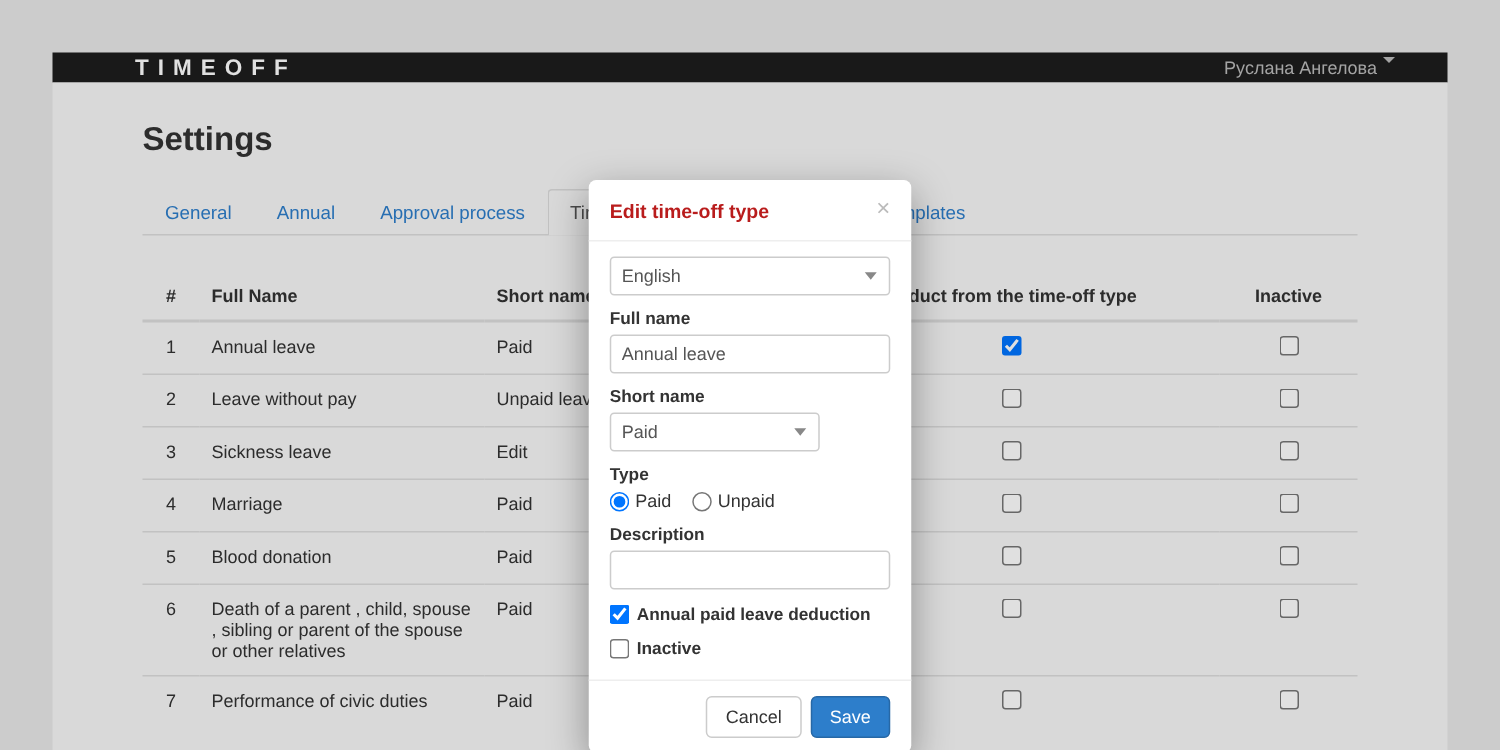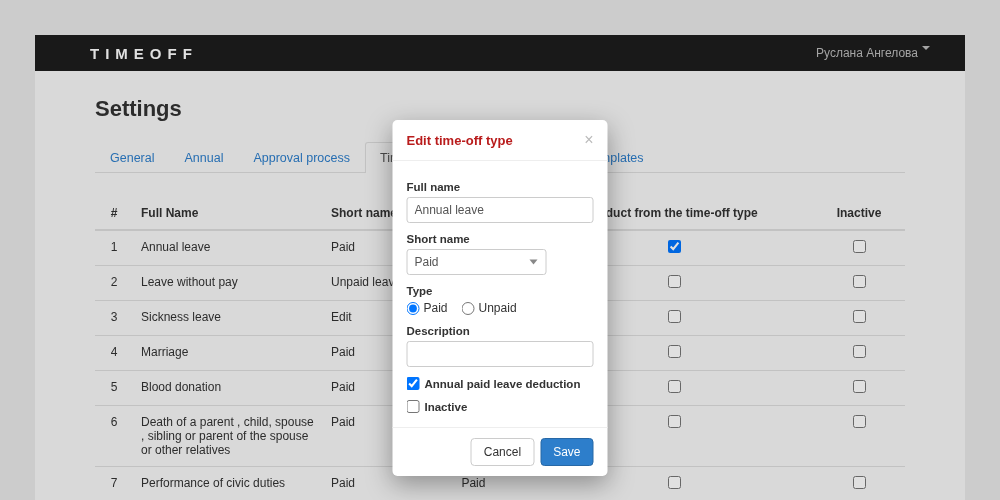--- a/index.html
+++ b/index.html
@@ -1,20 +1,20 @@
 <!DOCTYPE html>
 <html><head>
 <meta charset="utf-8">
 <style>
 * { box-sizing: border-box; margin: 0; padding: 0; }
 body { font-family: -apple-system, "Segoe UI", Arial, sans-serif; background: #e9e9e9; font-size: 13px; color: #333; overflow-x: hidden; }
 
 .page-wrap { padding: 35px; }
 
-.topbar { background: #1d1d1d; height: 36px; display: flex; align-items: center; justify-content: space-between; padding: 0 35px 0 55px; }
+.topbar { background: #1d1d1d; height: 20px; display: flex; align-items: center; justify-content: space-between; padding: 0 35px 0 55px; }
 .logo { color: #fff; letter-spacing: 6px; font-size: 15px; font-weight: 600; }
 .user-menu { color: #bbb; font-size: 12px; cursor: pointer; display: flex; align-items: flex-start; gap: 4px; }
 .caret { width: 0; height: 0; border-left: 4px solid transparent; border-right: 4px solid transparent; border-top: 4px solid #bbb; display: inline-block; }
 
 .content { background: #f7f7f7; padding: 20px 60px 40px; }
 .page-title { font-size: 22px; font-weight: 600; color: #333; margin: 5px 0 20px; }
 
 .tabs { border-bottom: 1px solid #ddd; display: flex; gap: 0; }
 .tab { padding: 8px 14px; font-size: 12.5px; color: #2d7ecb; cursor: pointer; border: 1px solid transparent; border-bottom: none; margin-bottom: -1px; background: transparent; }
 .tab.active { color: #555; border-color: #ddd; background: #f7f7f7; border-radius: 3px 3px 0 0; }
@@ -152,20 +152,23 @@
 
 <div class="overlay"></div>
 
 <div class="modal">
   <div class="modal-header">
     <div class="modal-title">Edit time-off type</div>
     <div class="close-x">×</div>
   </div>
   <div class="modal-body">
     <div class="fgroup">
+      <div class="sel-wrap">
+        <input class="fcontrol" readonly="" value="English" style="">
+      </div>
     </div>
     <div class="fgroup">
       <label class="lbl">Full name</label>
       <input class="fcontrol" value="Annual leave" style="">
     </div>
     <div class="fgroup">
       <label class="lbl">Short name</label>
       <div class="sel-wrap" style="width:140px">
         <input class="fcontrol short" readonly="" value="Paid" style="">
       </div>

